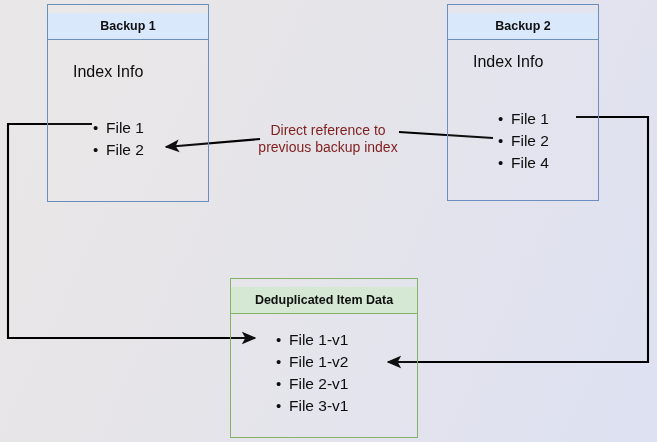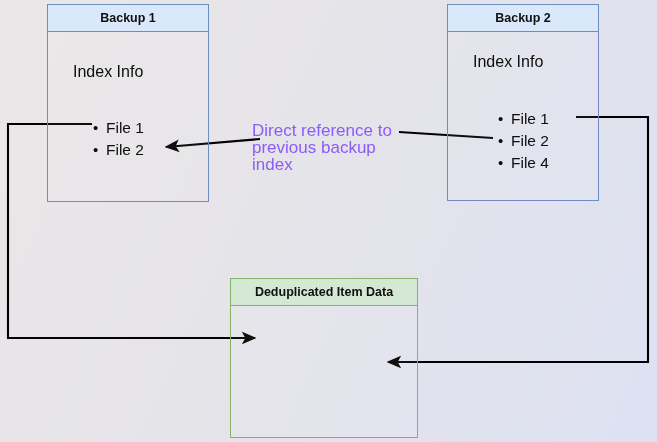--- a/index.html
+++ b/index.html
@@ -29,21 +29,21 @@
     border: 1.6px solid #6c8ebf;
   }
   .box-green {
     border: 1.6px solid #82b366;
     padding-left: 32px;
   }
   .box-header {
     position: absolute;
     left: 0;
     right: 0;
-    top: 0;
+    top: 8px;
     box-sizing: border-box;
     text-align: center;
     font-size: 12.5px;
     font-weight: bold;
     color: #101010;
     line-height: 26px;
     height: 27px;
   }
   .hdr-blue {
     background: #dae8fc;
@@ -79,24 +79,24 @@
     content: "\2022";
     position: absolute;
     left: -13px;
     top: 0;
     font-size: 15px;
     line-height: 22px;
     color: #0d0d0d;
   }
   .edge-label {
     position: absolute;
-    text-align: left;
-    font-size: 17px;
+    text-align: center;
+    font-size: 14px;
     line-height: 17px;
-    color: #8b5cf6;
+    color: #7f1d1d;
     white-space: pre-line;
   }
   svg line, svg polyline, svg path {
     shape-rendering: geometricPrecision;
   }
 </style>
 </head>
 <body>
 
 <svg id="canvas" viewBox="0 0 657 442" xmlns="http://www.w3.org/2000/svg">
@@ -134,16 +134,22 @@
     <li>File 1</li>
     <li>File 2</li>
     <li>File 4</li>
   </ul>
 </div>
 
 <div class="box box-green" style="left:230px; top:278px; width:188px; height:160px;">
   <div class="box-header hdr-green">
     <span class="box-title-text">Deduplicated Item Data</span>
   </div>
+  <ul class="file-list" style="left:42px; top:50px;">
+    <li>File 1-v1</li>
+    <li>File 1-v2</li>
+    <li>File 2-v1</li>
+    <li>File 3-v1</li>
+  </ul>
 </div>
 
 <div class="edge-label" style="left:252px; top:122px; width:152px;">Direct reference to
 previous backup index</div>
 
 </body></html>

